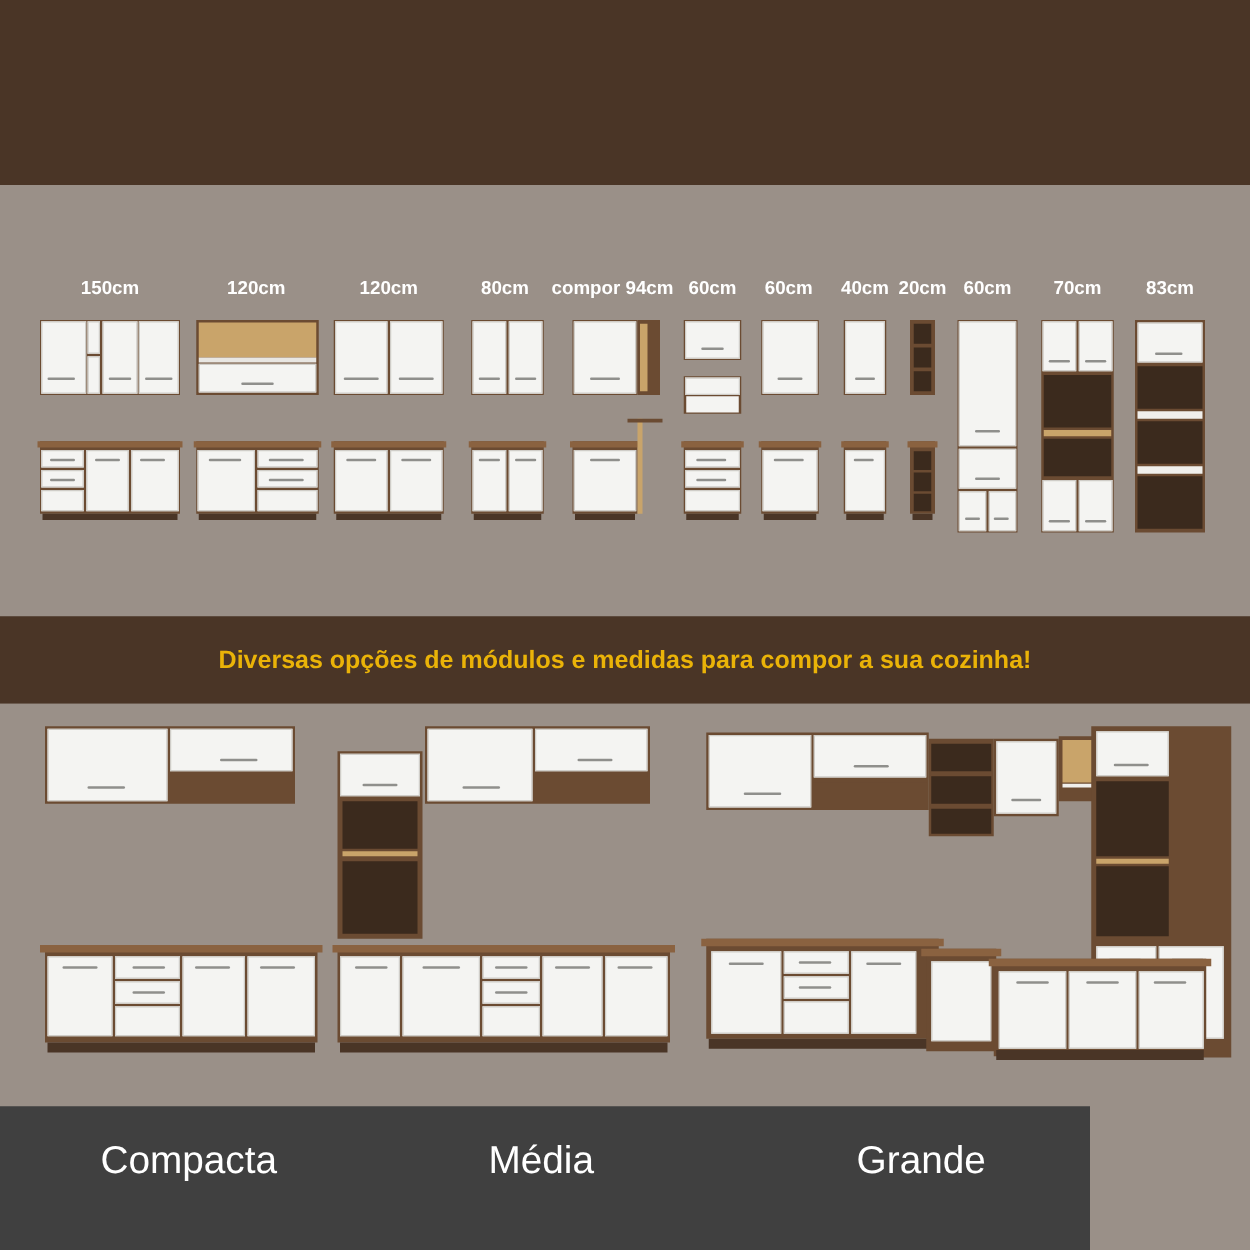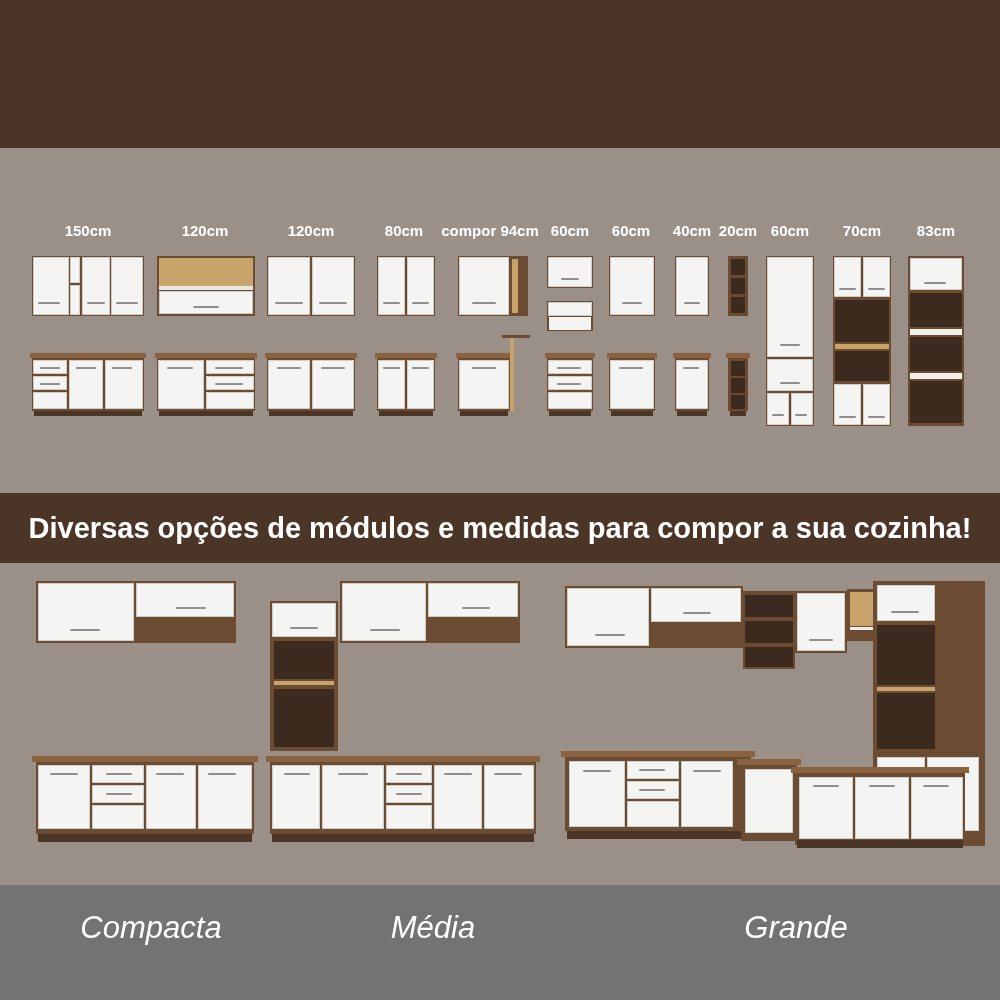--- a/index.html
+++ b/index.html
@@ -104,44 +104,43 @@
     position: absolute;
     left: 0; top: 493px;
     width: 1000px;
     height: 70px;
     background: #4a3526;
     display: flex;
     align-items: center;
     justify-content: center;
   }
   .slogan {
-    color: #ffffff;
-    font-size: 29px;
+    color: #eab308;
+    font-size: 20px;
     font-weight: bold;
     text-align: center;
     white-space: nowrap;
   }
 
   
   .showcase-band {
     position: absolute;
     left: 0; top: 563px;
     width: 1000px;
     height: 322px;
     background: #9a9088;
   }
 
   
   .footer-band {
     position: absolute;
     left: 0; top: 885px;
-    width: 1000px;
+    width: 872px;
     height: 115px;
-    background: #737373;
-    font-style: italic;
+    background: #404040;
   }
   .footer-label {
     position: absolute;
     top: 25px;
     color: #ffffff;
     font-size: 31px;
     text-align: center;
     transform: translateX(-50%);
     white-space: nowrap;
   }
@@ -501,16 +500,16 @@
       <div class="door" style="left:346px;top:196px;width:52px;height:62px;"></div>
       <div class="handle" style="left:358px;top:204px;width:26px;"></div>
       <div class="unit" style="left:232px;top:259px;width:166px;height:8px;background:#4a3526;"></div>
     </div>
 
   </div>
 
   <div class="footer-band">
     <div class="footer-label" style="left:151px;">Compacta</div>
     <div class="footer-label" style="left:433px;">Média</div>
-    <div class="footer-label" style="left:796px;">Grande</div>
+    <div class="footer-label" style="left:737px;">Grande</div>
   </div>
 
 </div>
 
 </body></html>

